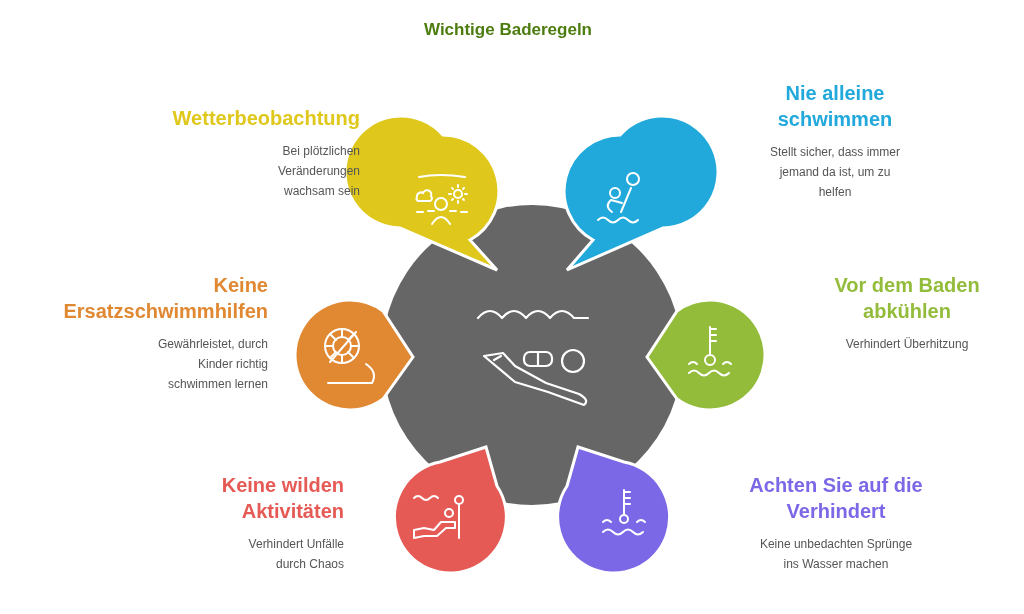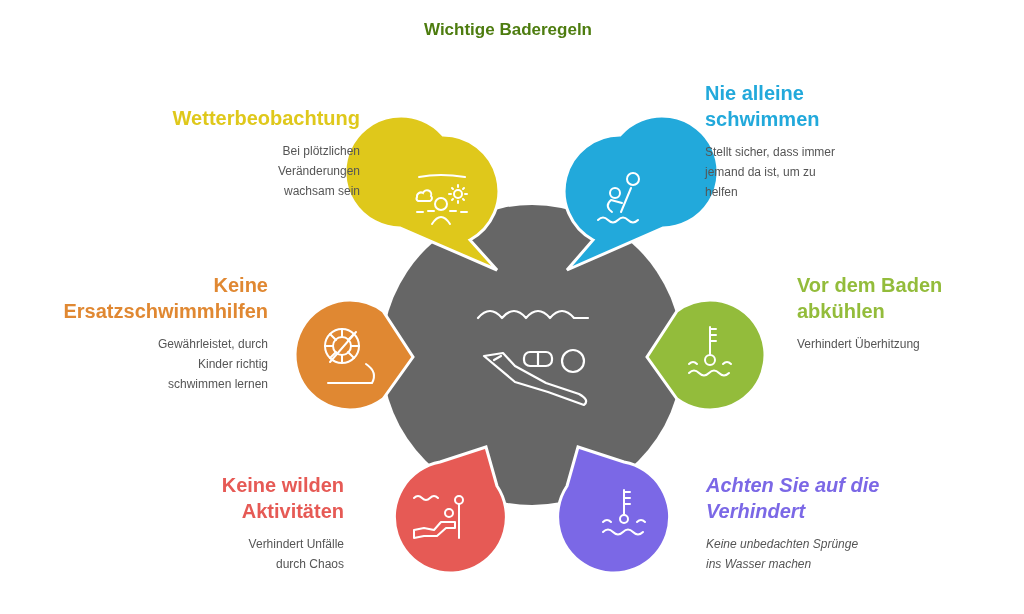--- a/index.html
+++ b/index.html
@@ -2,21 +2,21 @@
 <html><head>
 <meta charset="utf-8">
 <style>
   html, body { margin:0; padding:0; background:#ffffff; }
   body { width:1024px; height:614px; position:relative; overflow:hidden; font-family:"Liberation Sans", sans-serif; }
   .title { position:absolute; left:0; width:1016px; top:20px; text-align:center; font-weight:bold; font-size:17px; color:#4d7c0f; }
   svg.stage { position:absolute; left:0; top:0; }
   .block { position:absolute; }
   .block .h { font-weight:bold; font-size:20px; line-height:26px; }
   .block .d { font-size:12px; line-height:20px; color:#555555; margin-top:10px; }
-  .right { text-align:left; }
+  .right { text-align:center; }
   .left { text-align:right; }
 </style>
 </head>
 <body>
 
 <div class="title">Wichtige Baderegeln</div>
 
 <svg class="stage" width="1024" height="614" viewBox="0 0 1024 614">
 
   <g>
@@ -146,21 +146,21 @@
   <div class="h" style="color:#E65A55;">
     <div>Keine wilden</div>
     <div>Aktivitäten</div>
   </div>
   <div class="d">
     <div>Verhindert Unfälle</div>
     <div>durch Chaos</div>
   </div>
 </div>
 
-<div class="block right" style="left:706px; top:472px; width:260px;font-style:italic;">
+<div class="block right" style="left:706px; top:472px; width:260px;">
   <div class="h" style="color:#7B68E6;">
     <div>Achten Sie auf die</div>
     <div>Verhindert</div>
   </div>
   <div class="d">
     <div>Keine unbedachten Sprünge</div>
     <div>ins Wasser machen</div>
   </div>
 </div>
 

